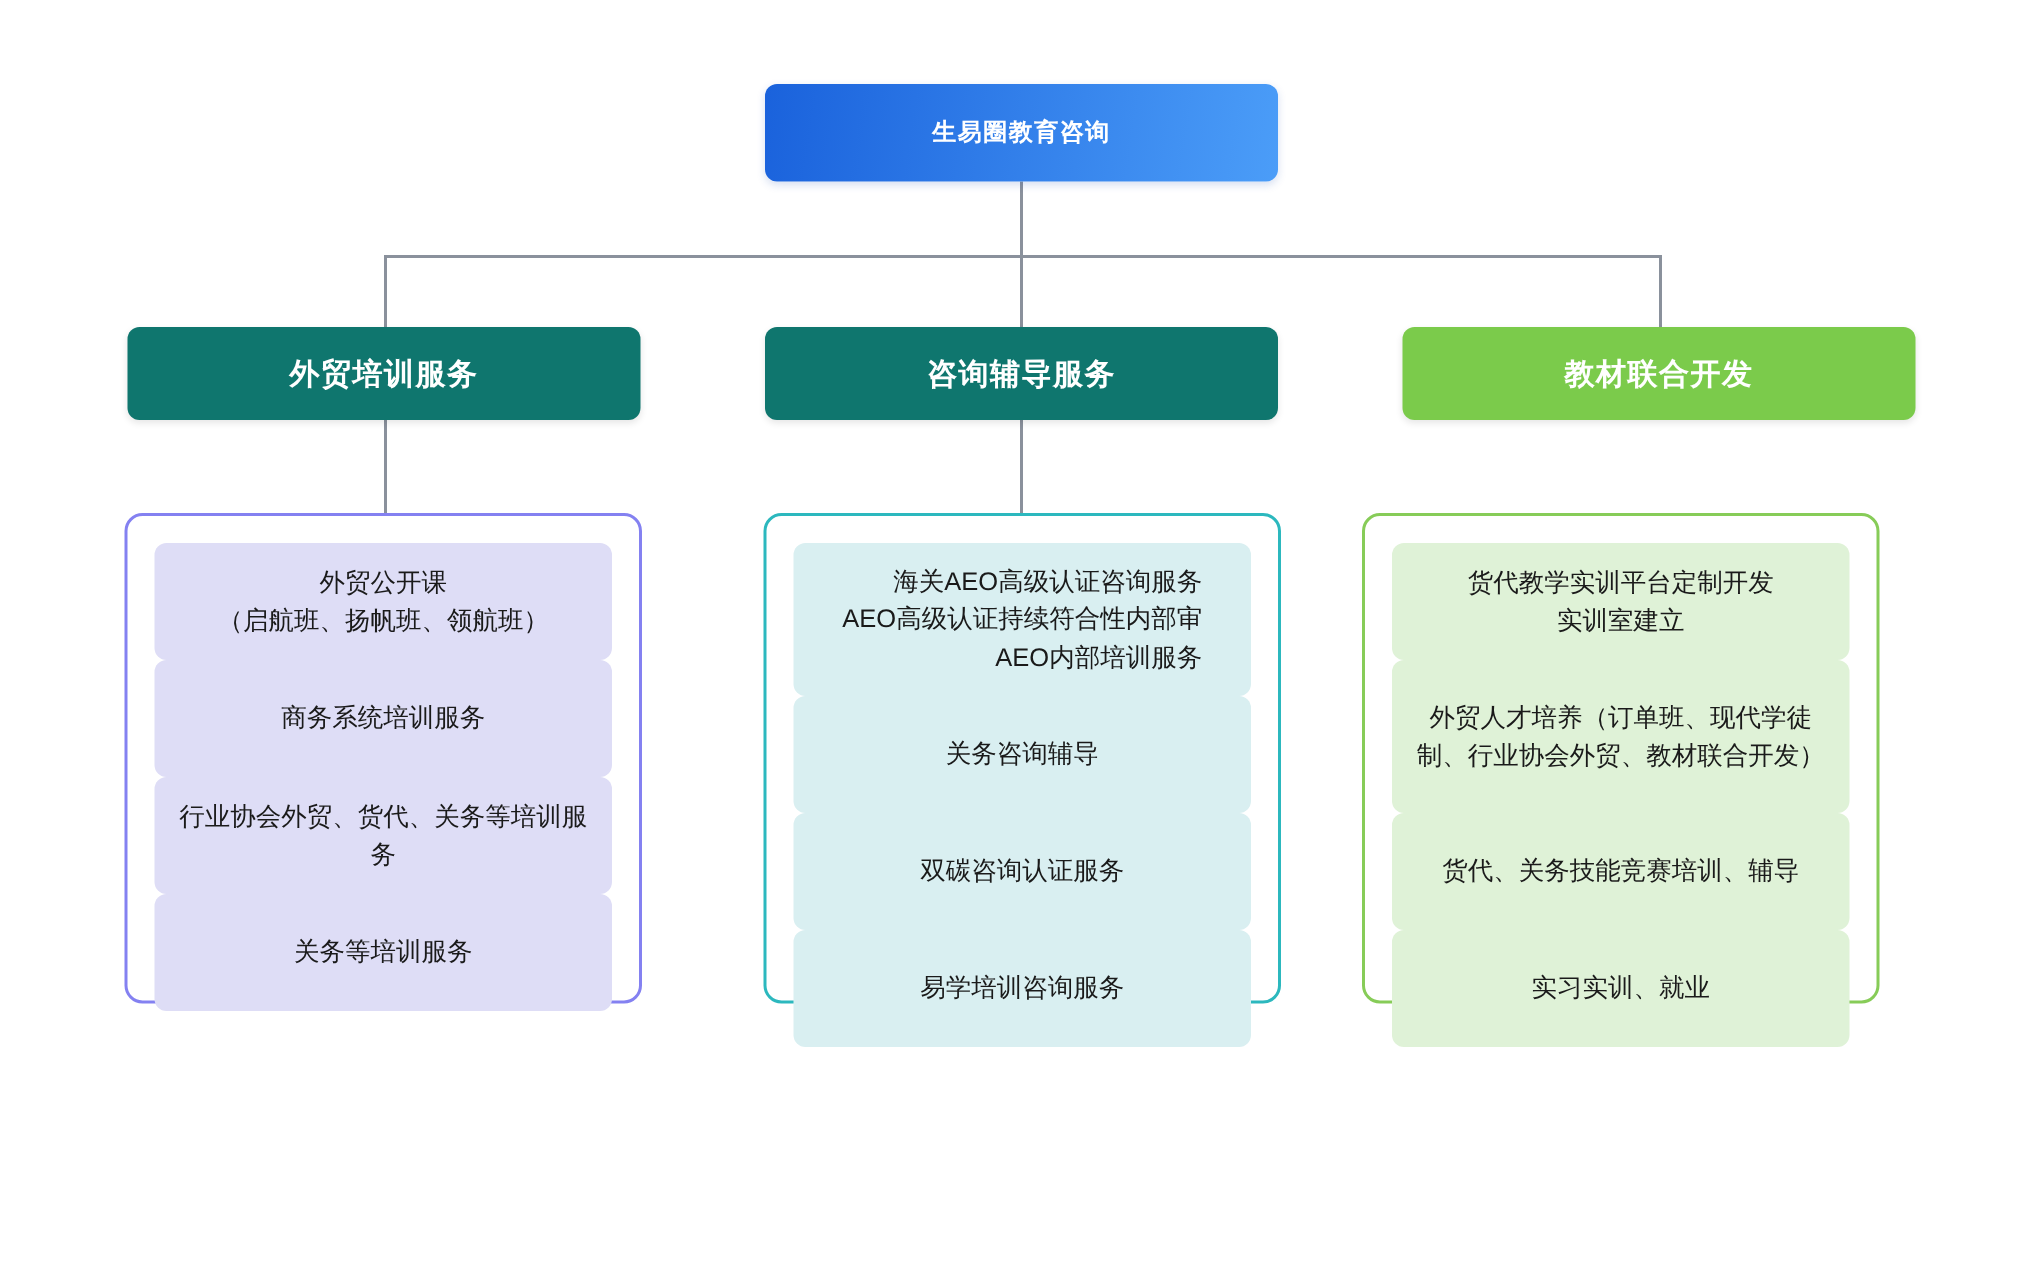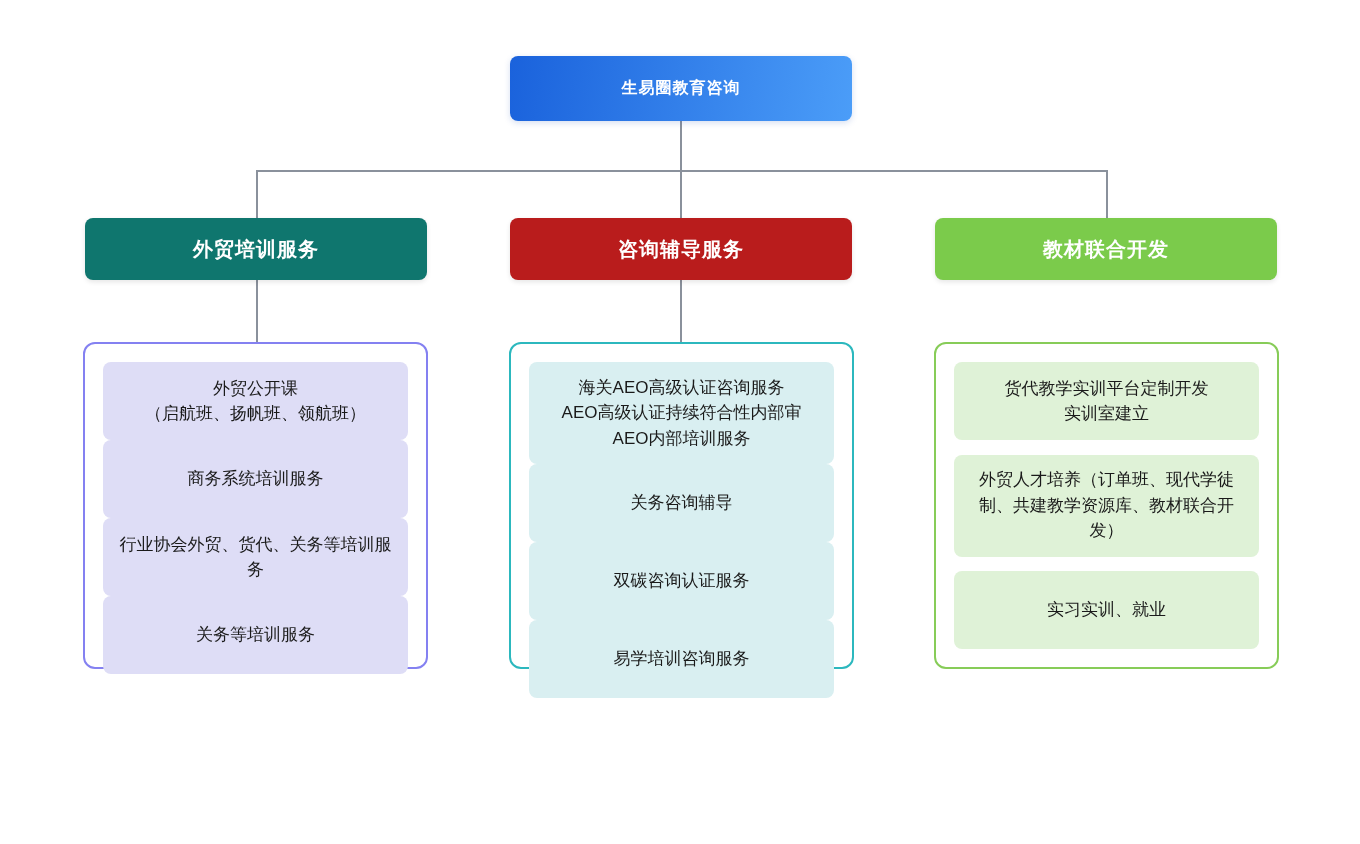--- a/index.html
+++ b/index.html
@@ -32,53 +32,53 @@
     position: absolute; top: 218px;
     width: 342px; height: 62px;
     border-radius: 8px;
     color: #ffffff;
     font-size: 20px; font-weight: bold;
     display: flex; align-items: center; justify-content: center;
     box-shadow: 0 2px 5px rgba(0, 0, 0, 0.10);
     letter-spacing: 1px;
   }
   .branch-header.c1 { left: 85px;  background: #0f766e; }
-  .branch-header.c2 { left: 510px; background: #b91c1c; }
+  .branch-header.c2 { left: 510px; background: #0f766e; }
   .branch-header.c3 { left: 935px; background: #7bcb4b; }
 
   
   .branch-body {
     position: absolute; top: 342px;
     width: 345px; height: 327px;
     background: #ffffff;
     border-radius: 12px;
     border: 2px solid;
     padding: 18px;
     display: flex; flex-direction: column; justify-content: space-between;
   }
   .branch-body.c1 { left: 83px;  border-color: #8481f1; }
   .branch-body.c2 { left: 509px; border-color: #2cb8be; }
-  .branch-body.c3 { left: 934px; border-color: #87cc58; }
+  .branch-body.c3 { left: 908px; border-color: #87cc58; }
 
   
   .leaf {
     width: 100%;
     min-height: 78px;
     border-radius: 8px;
     display: flex; align-items: center; justify-content: center;
     text-align: center;
     font-size: 17px;
     line-height: 1.5;
     color: #1a1a1a;
     white-space: pre-line;
     padding: 6px 10px;
   }
   .leaf.tall { min-height: 102px; }
   .branch-body.c1 .leaf { background: #deddf6; }
-  .branch-body.c2 .leaf { background: #d9eff1; }
+  .branch-body.c2 .leaf { background: #d9eff1; text-align: right; }
   .branch-body.c3 .leaf { background: #dff2d7; }
 </style>
 </head>
 <body>
 
 <div class="canvas">
 
   <div class="connector v" style="left:680px; top:121px; height:97px;"></div>
   <div class="connector h" style="left:256px; top:170px; width:851px;"></div>
   <div class="connector v" style="left:256px; top:170px; height:48px;"></div>
@@ -105,17 +105,18 @@
 AEO高级认证持续符合性内部审
 AEO内部培训服务</div>
     <div class="leaf">关务咨询辅导</div>
     <div class="leaf">双碳咨询认证服务</div>
     <div class="leaf">易学培训咨询服务</div>
   </div>
 
   <div class="branch-body c3">
     <div class="leaf">货代教学实训平台定制开发
 实训室建立</div>
-    <div class="leaf tall">外贸人才培养（订单班、现代学徒制、共建教学资源库、教材联合开发）</div>
+    <div class="leaf tall">外贸人才培养（订单班、现代学徒制、行业协会外贸、教材联合开发）</div>
+    <div class="leaf">货代、关务技能竞赛培训、辅导</div>
     <div class="leaf">实习实训、就业</div>
   </div>
 
 </div>
 
 </body></html>

